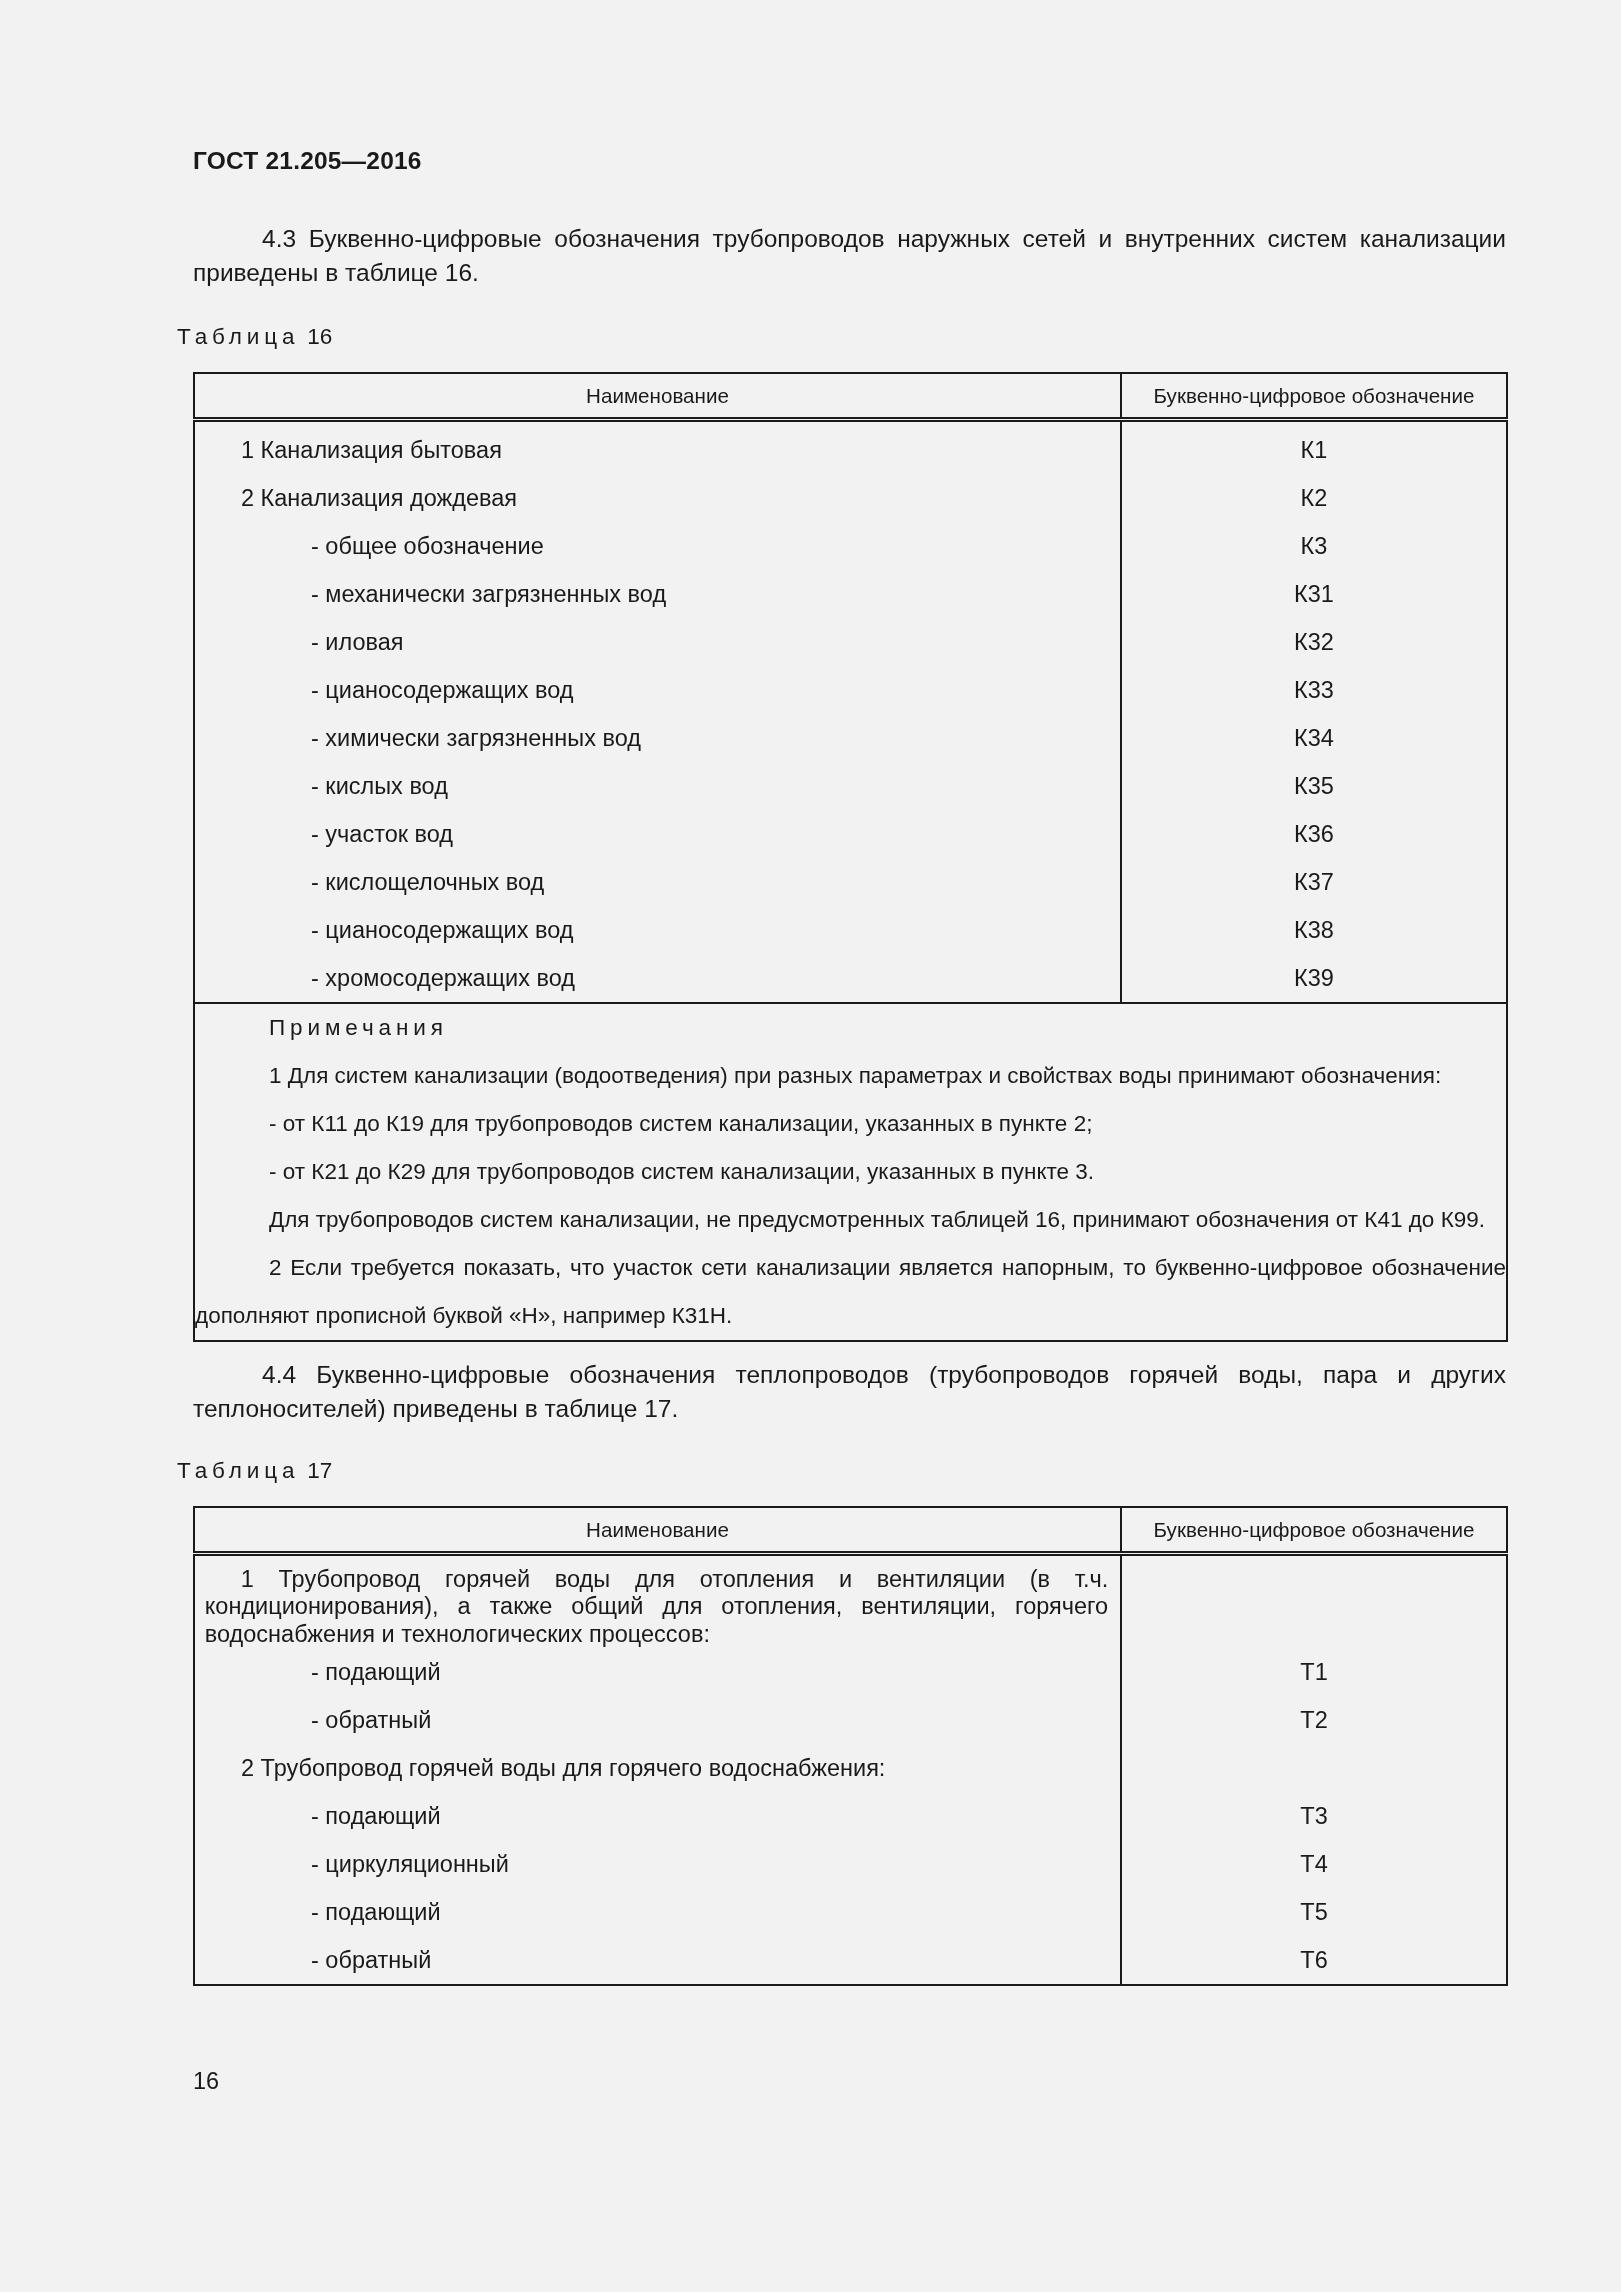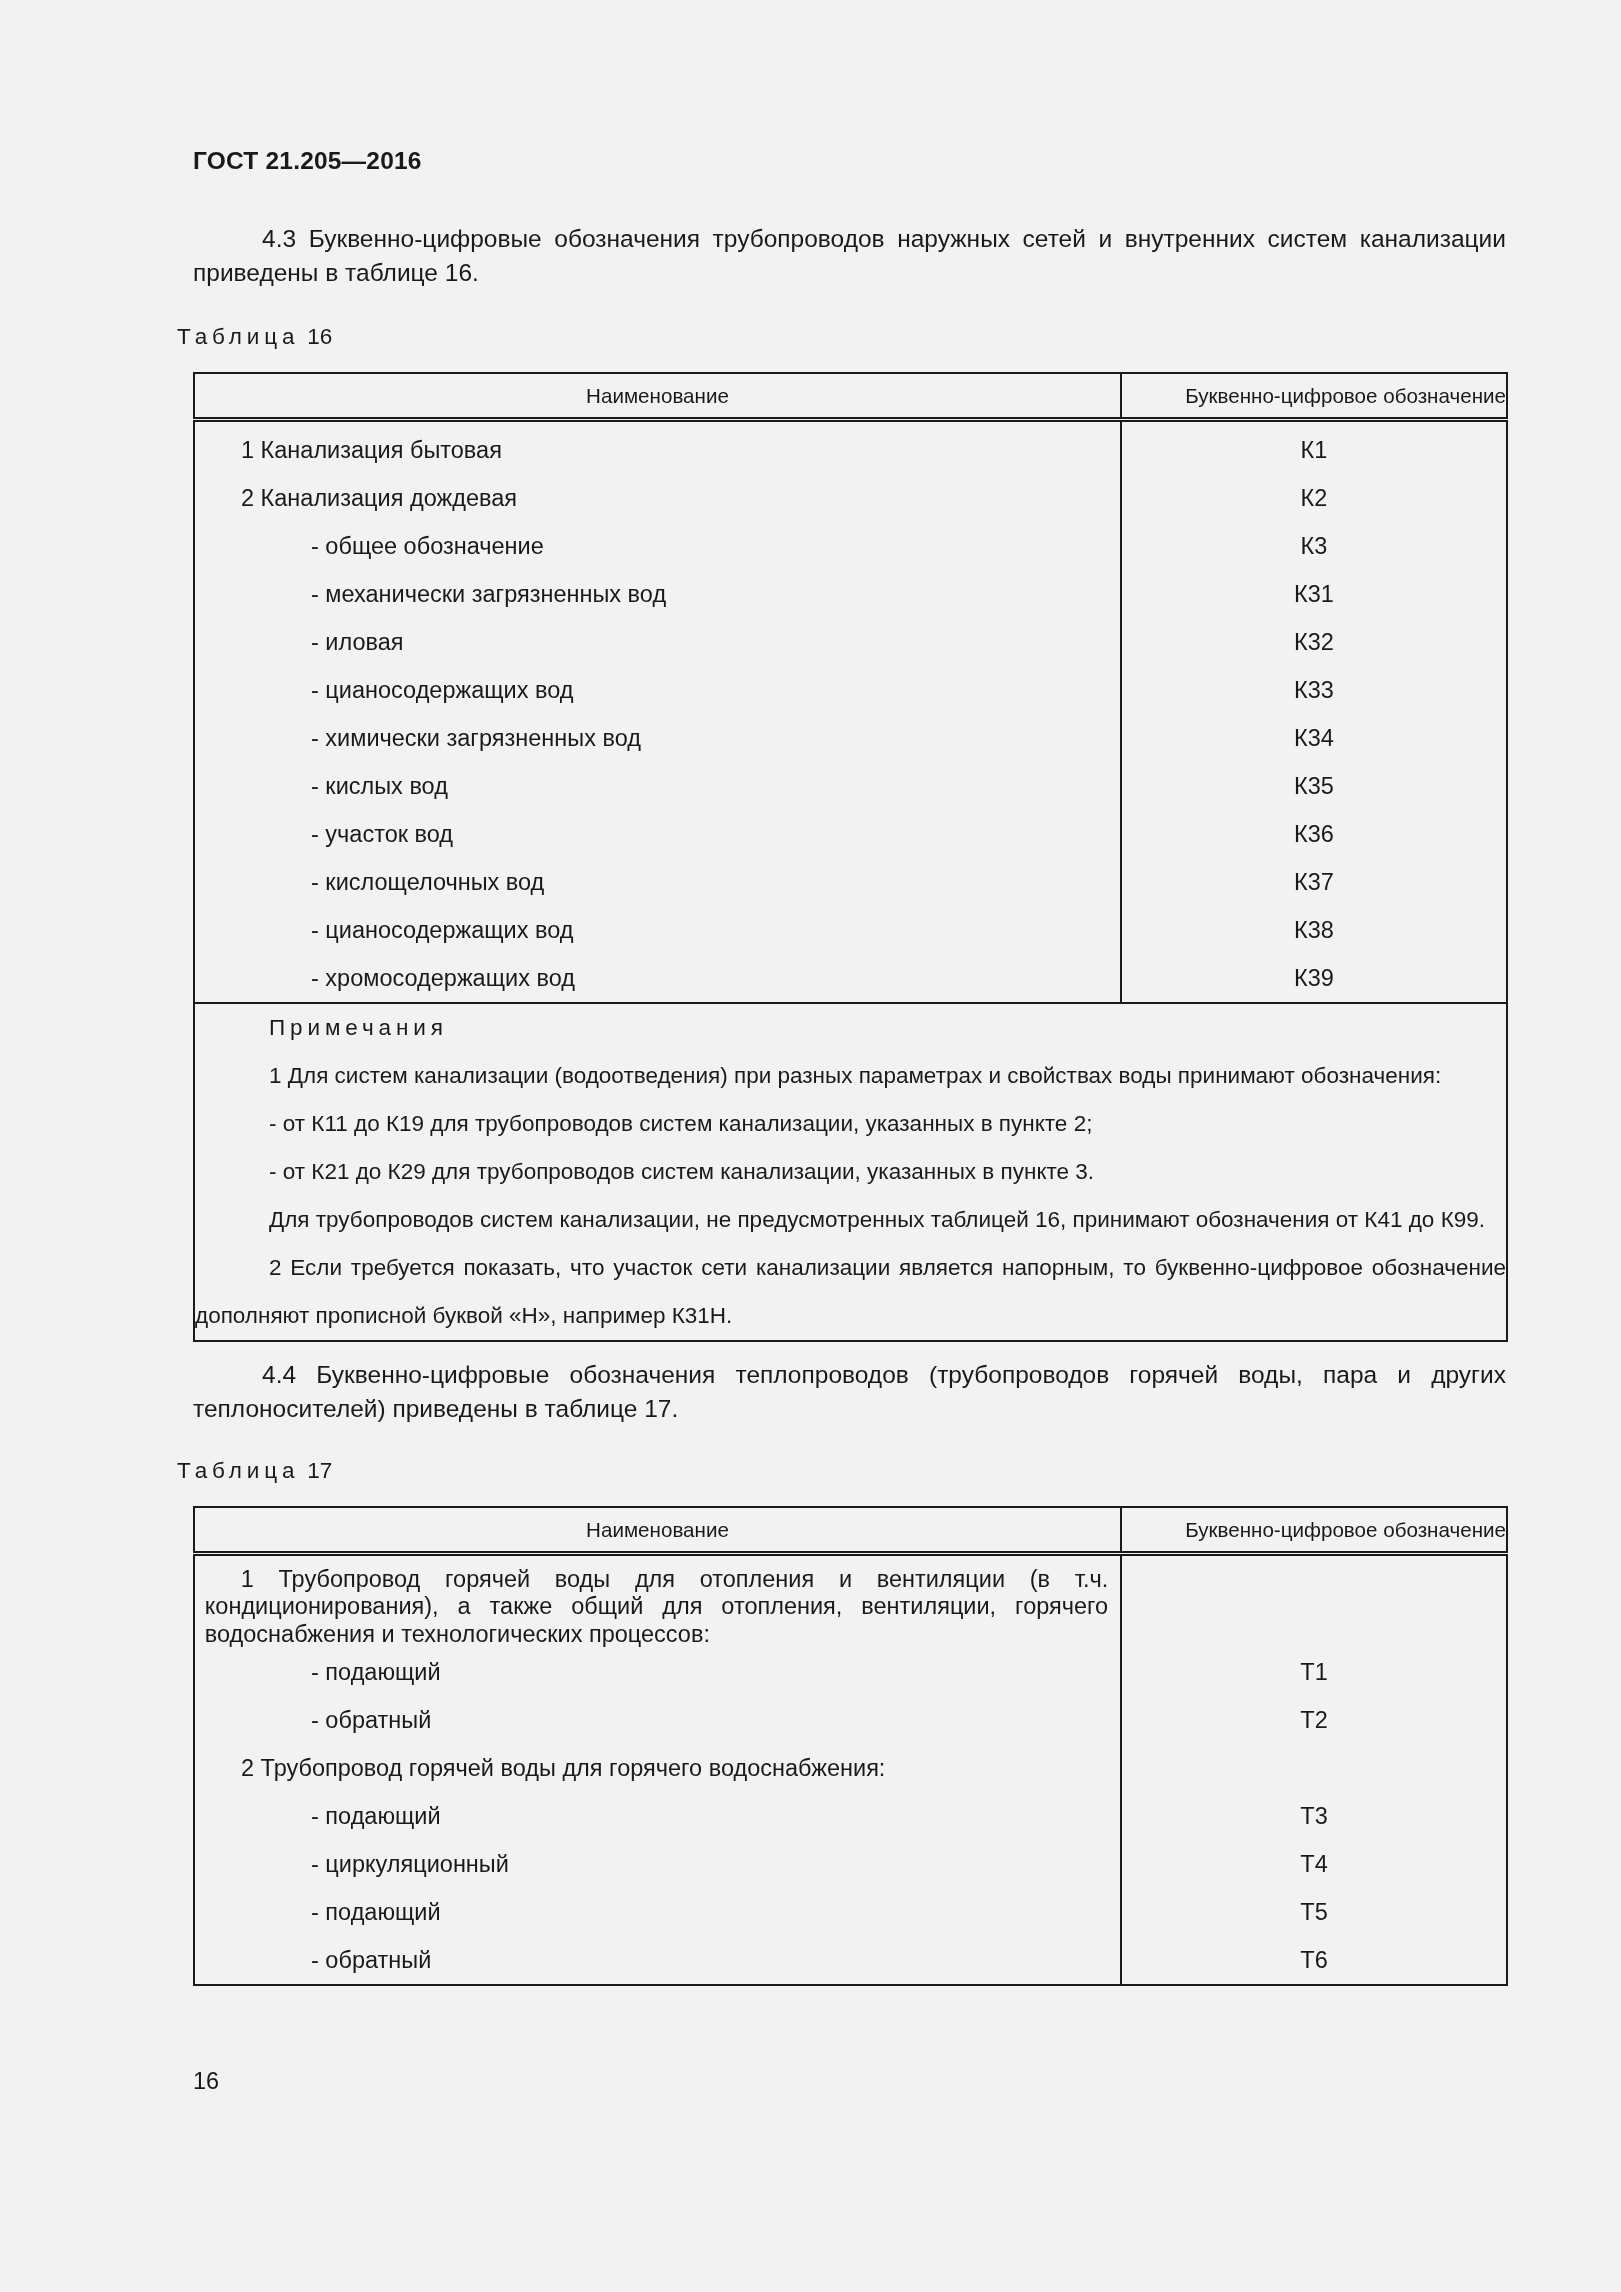--- a/index.html
+++ b/index.html
@@ -34,21 +34,21 @@
     font-size: 23.5px;
     table-layout: fixed;
   }
   table.gost th {
     font-weight: normal; font-size: 20.6px;
     height: 43px; padding: 0;
     border-right: 2px solid #1a1a1a;
     border-bottom: 5.9px double #1a1a1a;
     text-align: center; vertical-align: middle; margin-left: 36px;
   }
-  table.gost th:last-child { border-right: none; text-align: right; }
+  table.gost th:last-child { border-right: none; }
   table.gost col.c1 { width: 927px; }
   table.gost col.c2 { width: 386px; }
   table.gost td {
     padding: 0; vertical-align: top;
     height: 48px; line-height: 48px;
   }
   table.gost td.name { border-right: 2px solid #1a1a1a; }
   table.gost td.code { text-align: center; }
   td.name .lvl0 { padding-left: 46px; }
   td.name .lvl1 { padding-left: 116px; }

